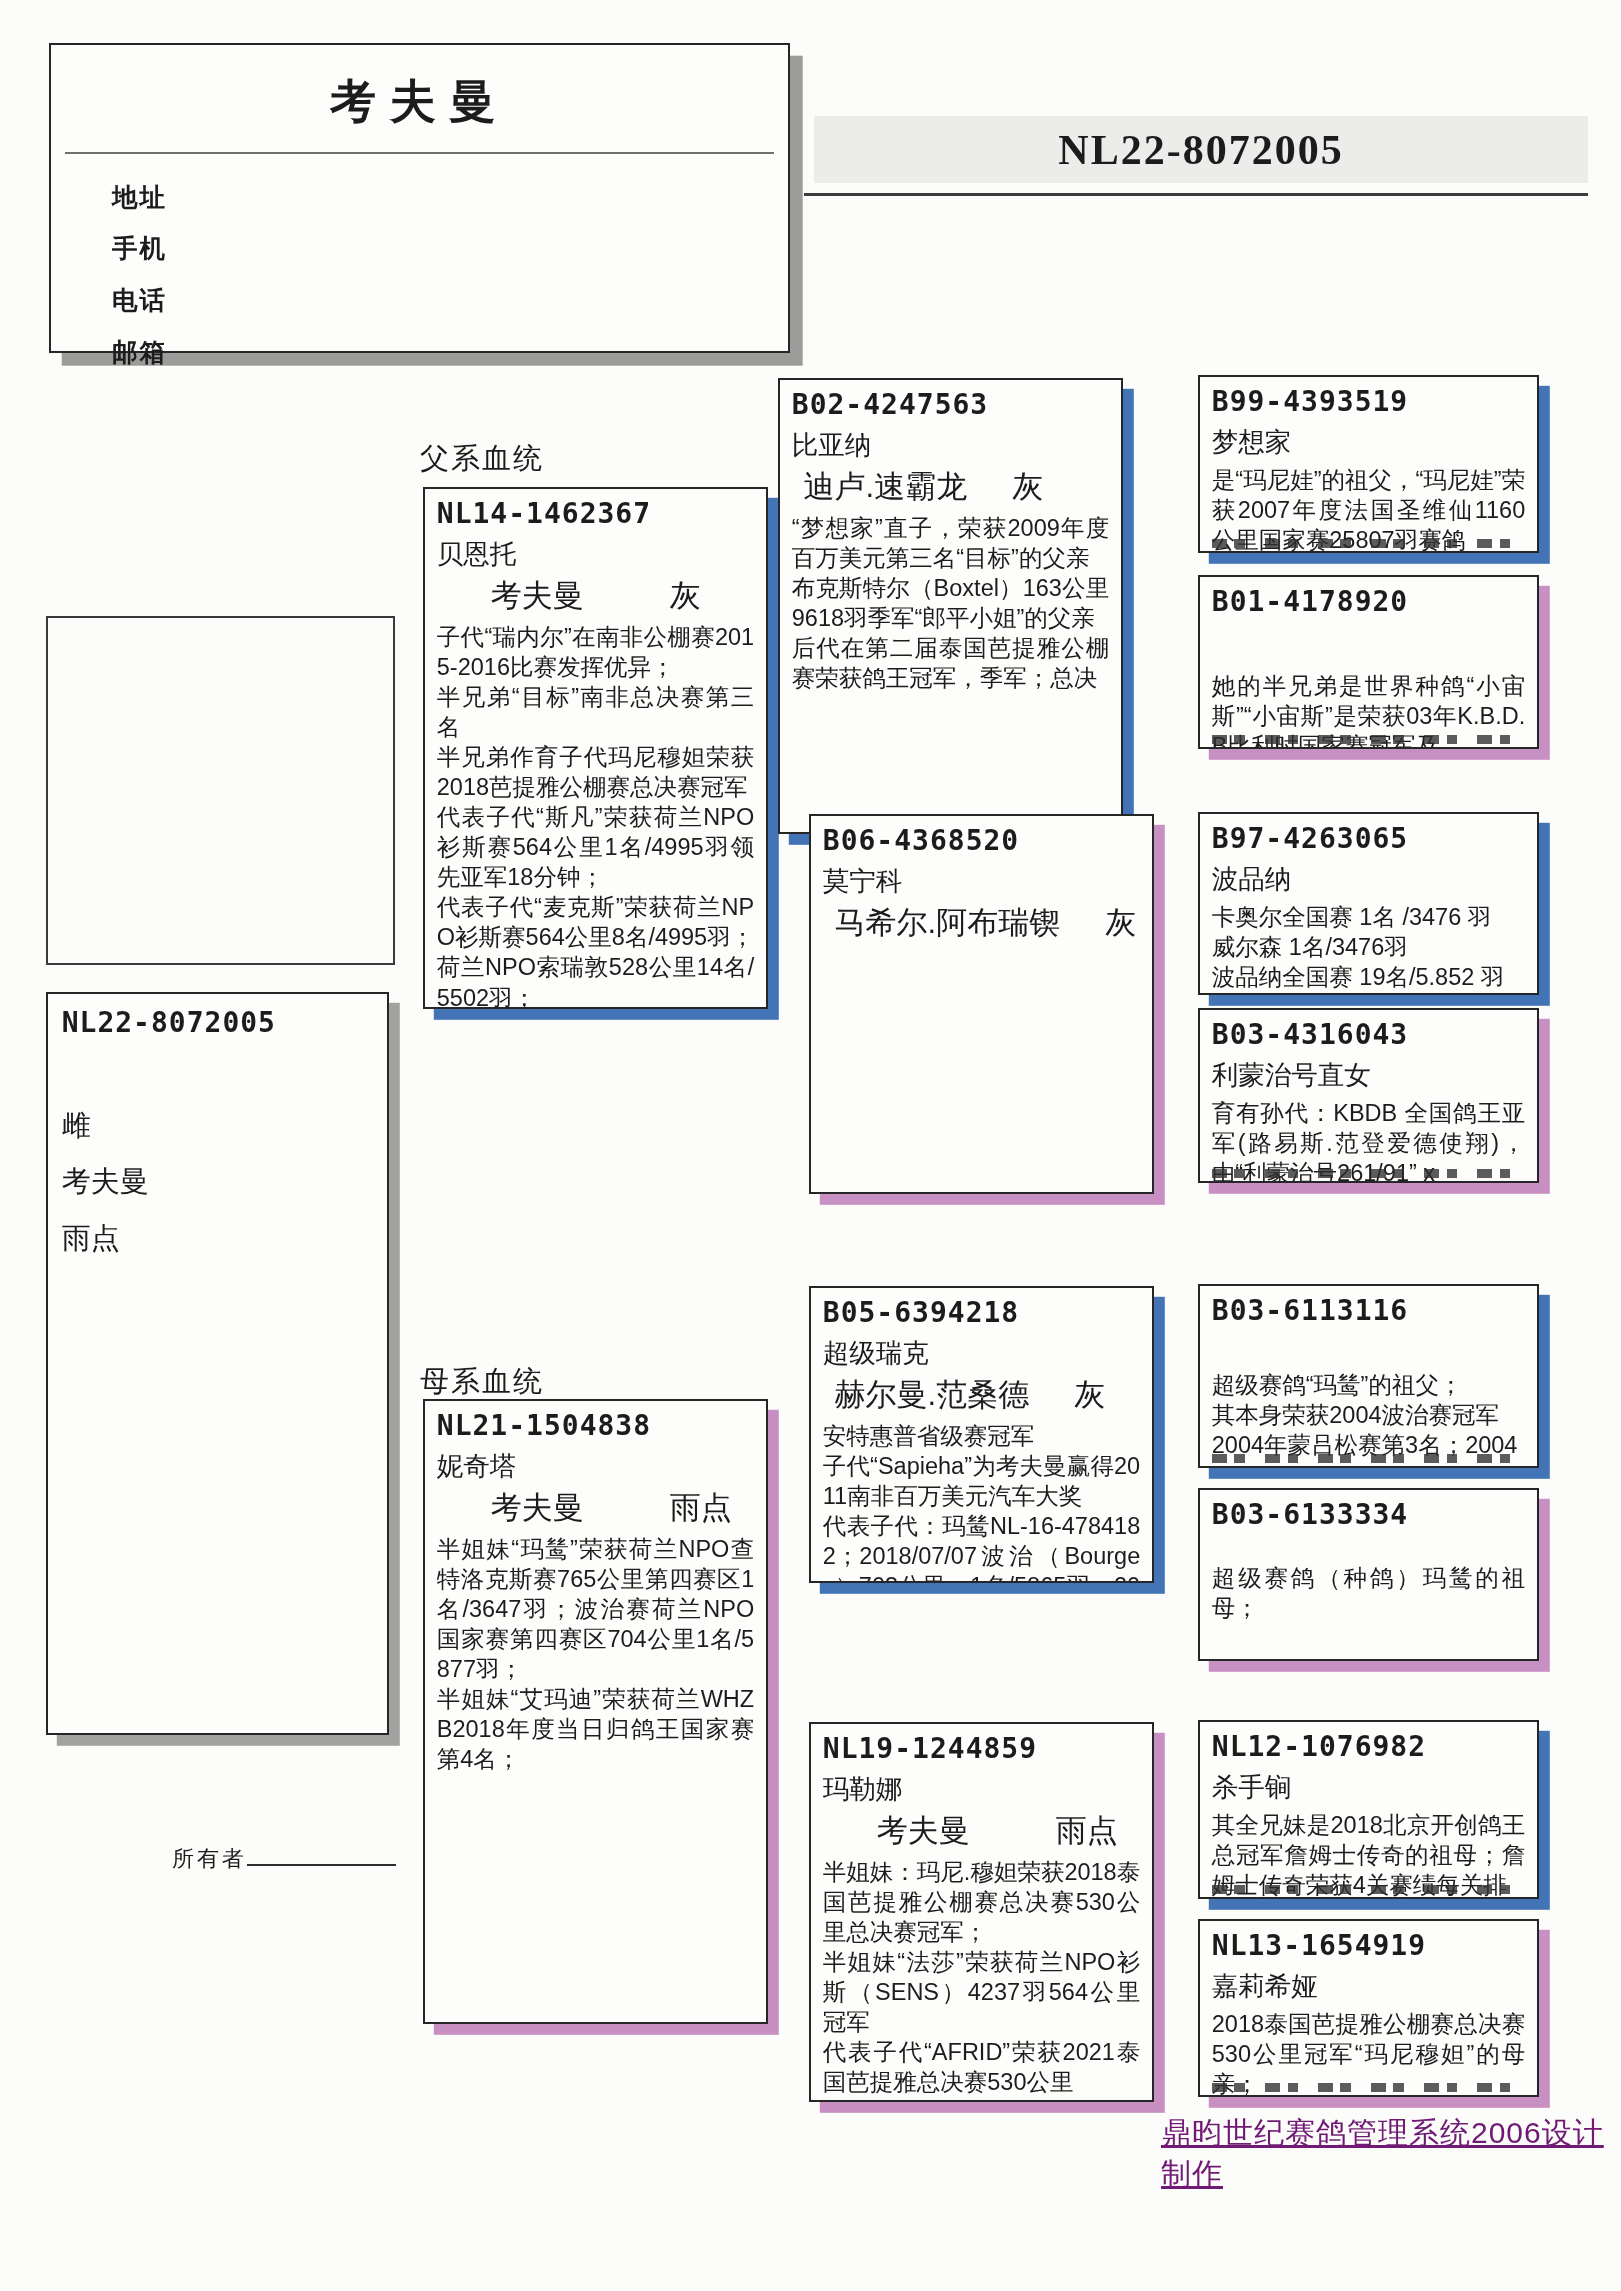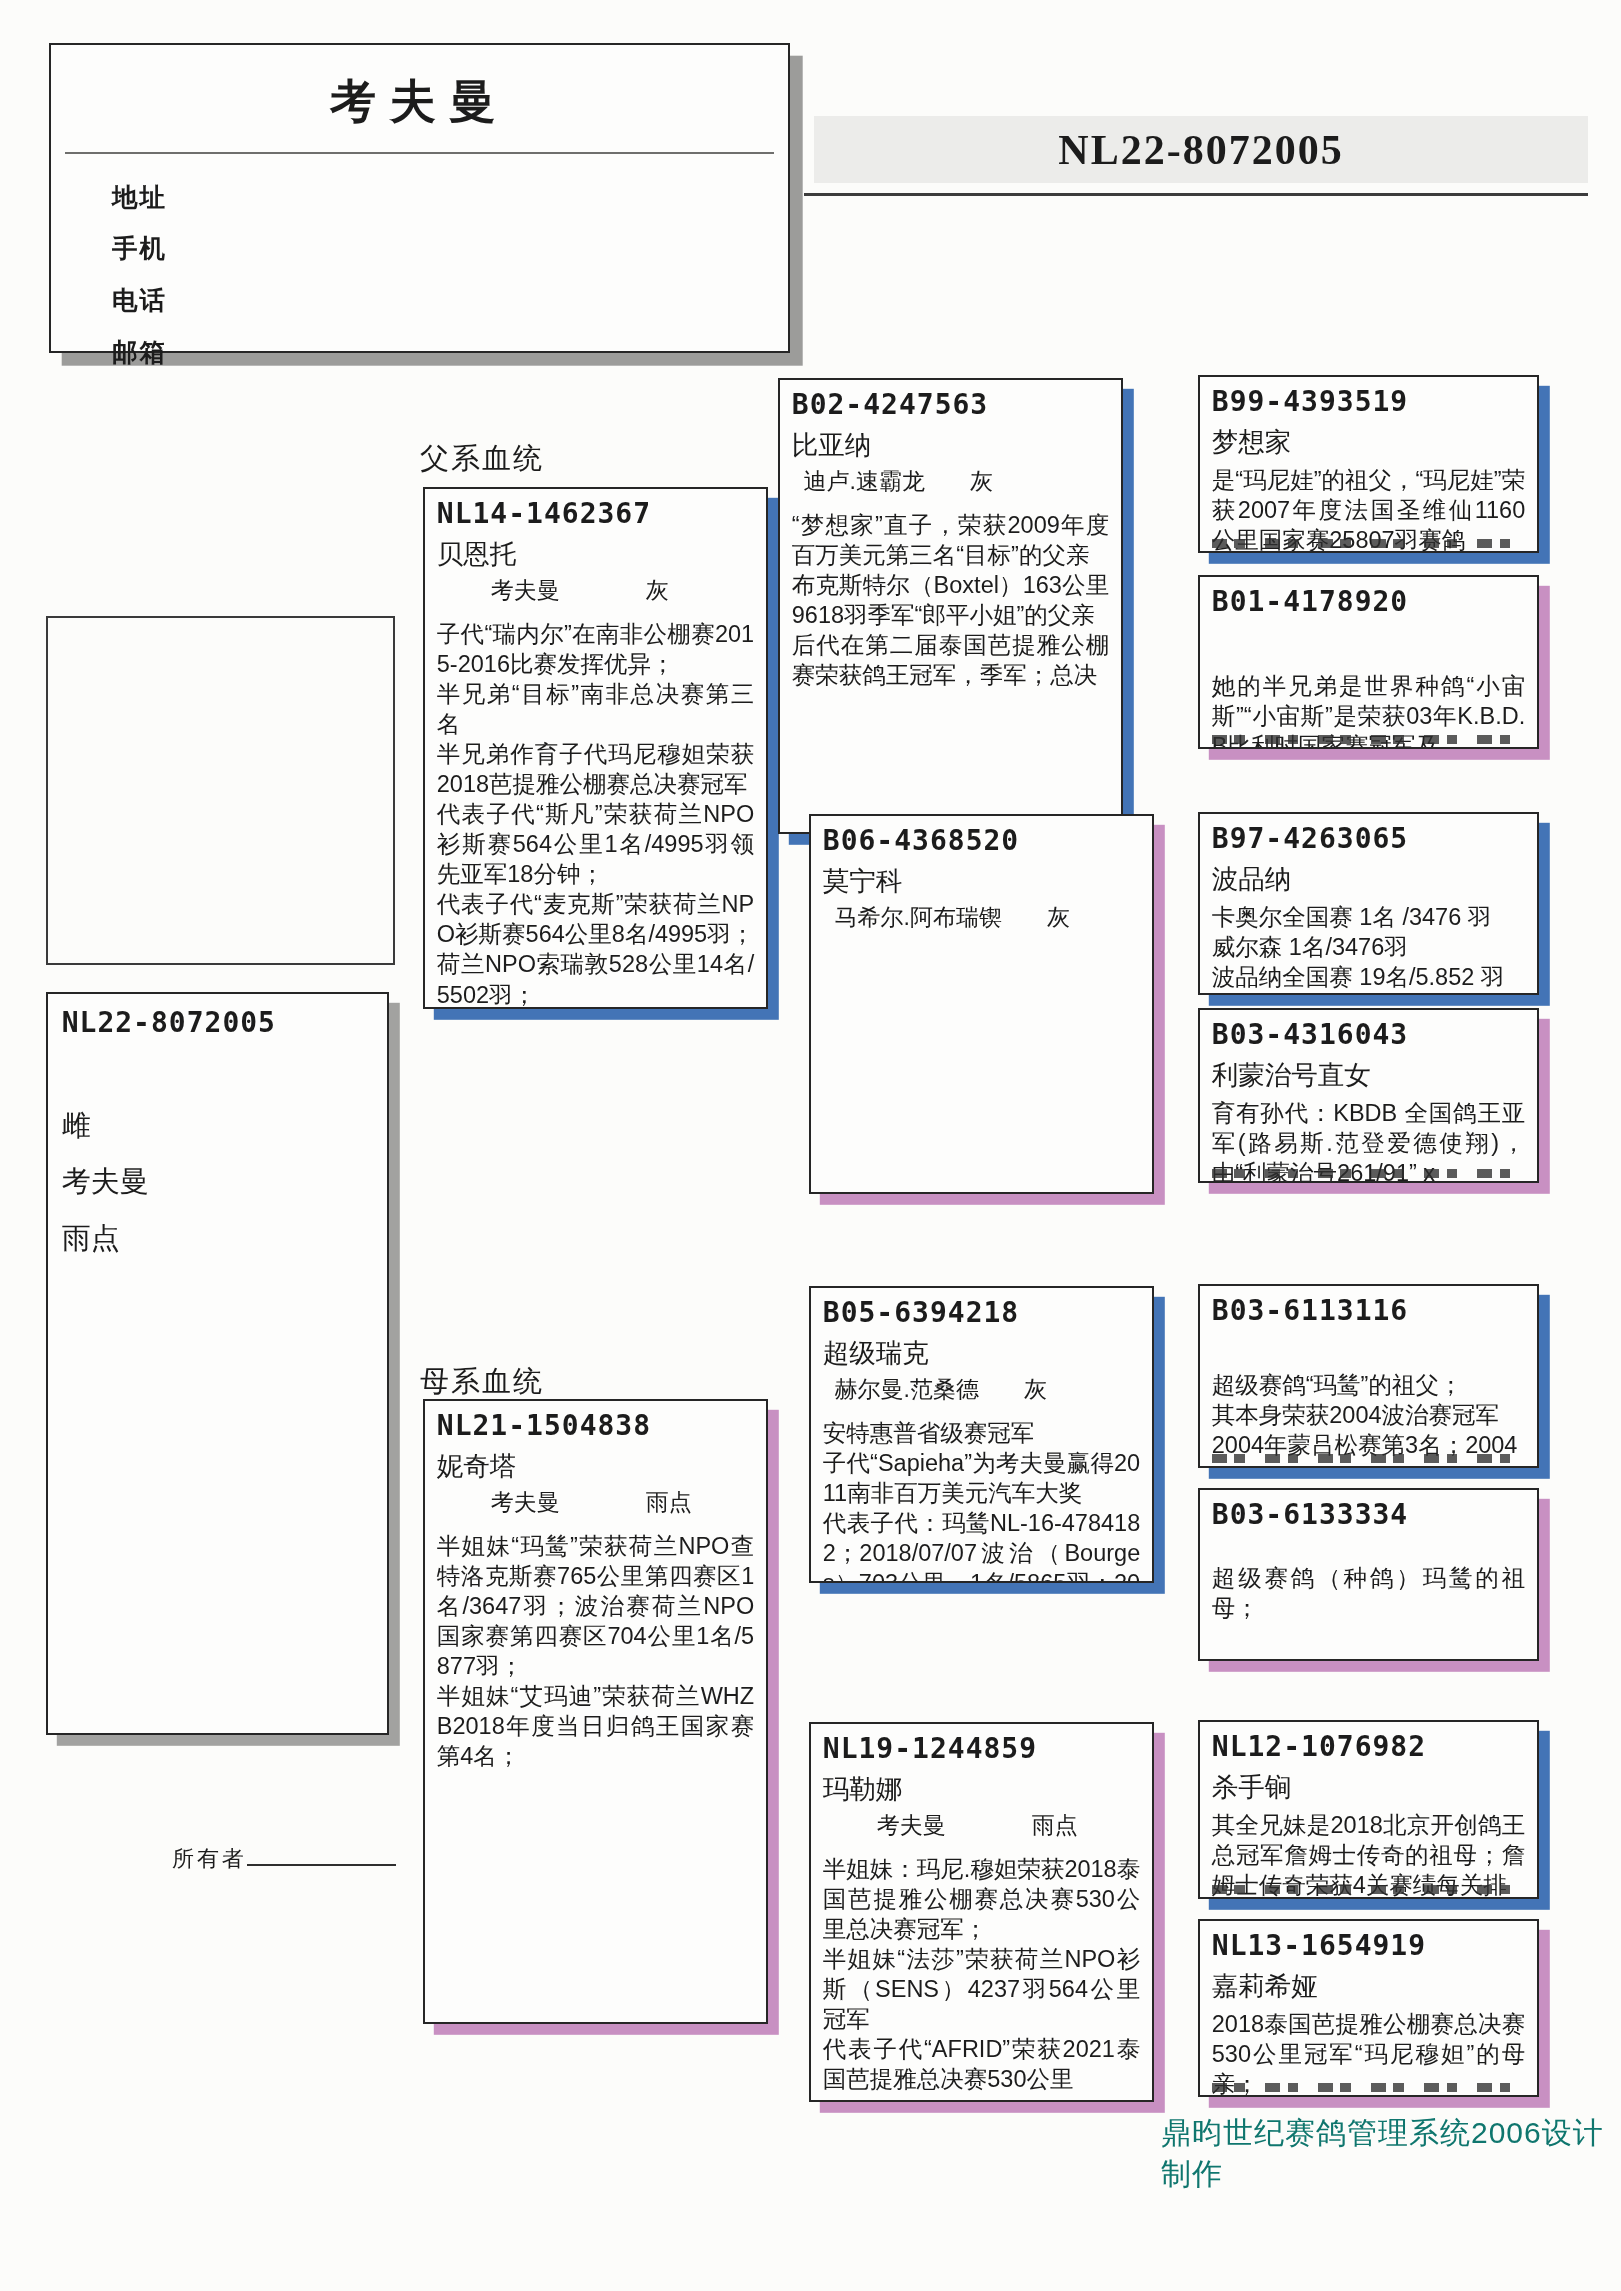--- a/index.html
+++ b/index.html
@@ -27,31 +27,31 @@
                border:2.9px solid #262626;box-shadow:10.8px 10.8px 0 0 #a2a2a0;padding:11.8px 13.7px;box-sizing:border-box;}
   .subject-lines{margin-top:65px;}
   .subject-lines div{font-size:29px;margin-bottom:16.7px;}
   
   .pbox{position:absolute;background:#fdfdfc;border:2.9px solid #262626;box-sizing:border-box;
         padding:7.8px 11.8px 5.9px 11.8px;overflow:hidden;}
   .pbox.male{box-shadow:10.8px 10.8px 0 0 #4374b6;}
   .pbox.female{box-shadow:10.8px 10.8px 0 0 #c890c2;}
   .ring{font-family:"DejaVu Sans Mono",monospace;font-weight:bold;font-size:28px;letter-spacing:1px;min-height:35px;}
   .pname{font-size:26.5px;min-height:37px;margin-top:3.9px;}
-  .sub{display:flex;gap:86px;padding-left:54px;font-size:23px;min-height:39px;margin-top:2px;}
+  .sub{display:flex;gap:86px;padding-left:54px;font-size:31px;min-height:39px;margin-top:2px;}
   .sub.tight{padding-left:11.8px;gap:45px;}
   .pbody{font-size:23.5px;line-height:1.28;margin-top:4.9px;white-space:pre-line;
          text-align:justify;word-break:break-all;}
   .cutline{position:absolute;left:11.8px;right:11.8px;bottom:2.9px;height:8.8px;opacity:.78;
            background:repeating-linear-gradient(90deg,#2e2e2e 0 14.7px,transparent 14.7px 22.5px,
                       #2e2e2e 22.5px 33px,transparent 33px 53px);}
   
   .owner-line{position:absolute;left:172px;top:1835px;font-size:22px;letter-spacing:2.9px;}
   .sig-underline{display:inline-block;width:149px;border-bottom:2px solid #2e2e2e;height:29px;}
-  .footer-credit{position:absolute;left:1161px;top:2113px;font-size:30px;letter-spacing:1px;color:#0f766e;}
+  .footer-credit{position:absolute;left:1161px;top:2113px;font-size:30px;letter-spacing:1px;color:#701a75;text-decoration:underline;}
 </style>
 </head>
 <body>
 
 <div class="page">
 
   <div class="owner-box">
     <div class="loft-title">考夫曼</div>
     <div class="owner-divider"></div>
     <div class="contact-list">

